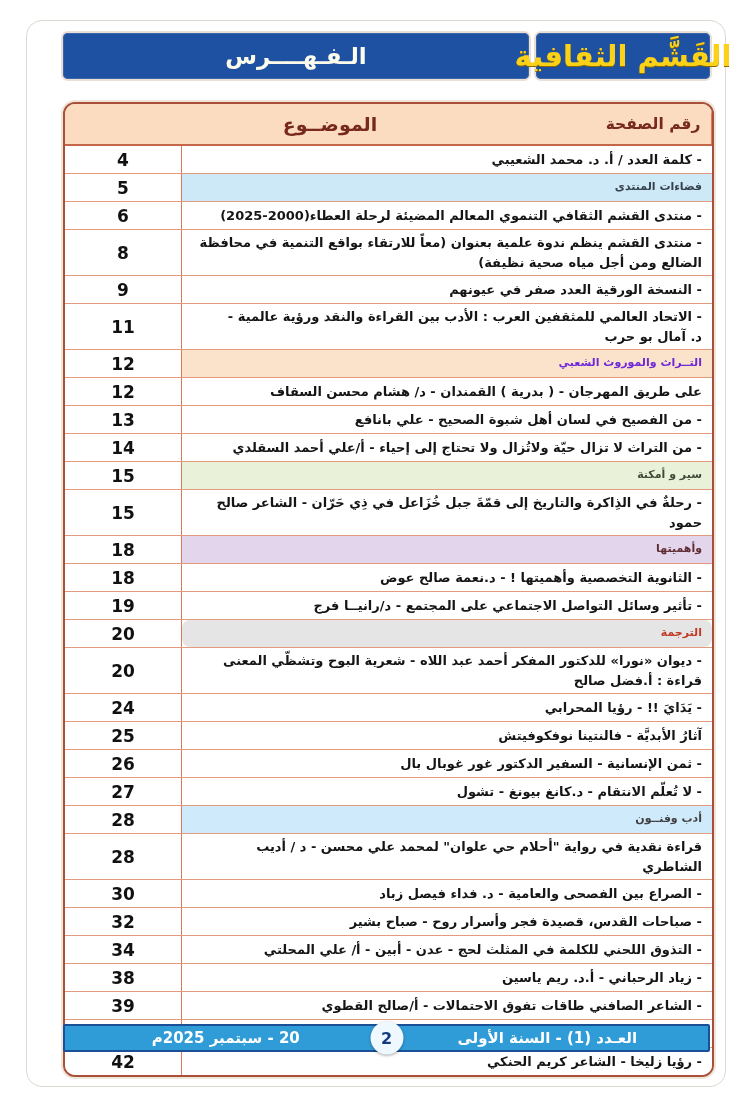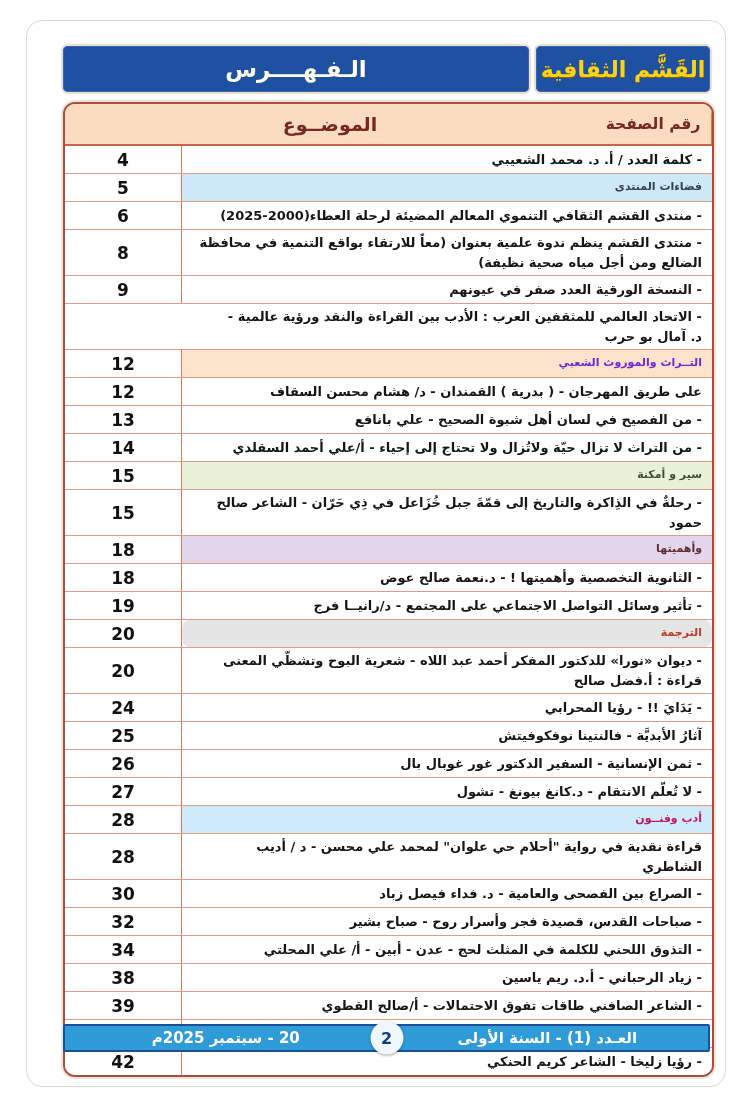--- a/index.html
+++ b/index.html
@@ -6,29 +6,29 @@
   .page{
     position:relative;width:750px;height:1093px;background:#ffffff;overflow:hidden;
     font-family:"DejaVu Sans",sans-serif;direction:rtl;
   }
   .page-frame{
     position:absolute;left:26px;top:20px;right:24px;bottom:6px;
     border:1px solid #dcd9d3;border-radius:16px;pointer-events:none;
   }
   
   .title-bar,.logo-box{
-    position:absolute;top:46px;height:46px;background:#1e51a2;border-radius:5px;
+    position:absolute;top:33px;height:46px;background:#1e51a2;border-radius:5px;
     box-shadow:0 0 0 2px #eadfd2, inset 0 0 0 1px #3a66b0;
     display:flex;align-items:center;justify-content:center;
   }
   .title-bar{left:63px;width:466px;}
   .logo-box{left:536px;width:174px;}
   .title-bar .t{color:#fcfbec;font-size:23px;font-weight:bold;letter-spacing:1px;}
   .logo-box .t{
-    color:#fbd217;font-size:22px;font-weight:bold;white-space:nowrap;
+    color:#fbd217;font-size:29px;font-weight:bold;white-space:nowrap;
     text-shadow:0 1px 0 #8a6a00;
   }
   
   .toc{
     position:absolute;left:63px;top:102px;width:647px;background:#fff;
     border:2px solid #a8503a;border-radius:12px;overflow:hidden;
     box-shadow:0 0 0 2px #f0e5d9;
   }
   .row,.toc-head{display:flex;direction:rtl;}
   .toc-head{
@@ -119,20 +119,21 @@
     <div class="cell subject">
       <span class="t">- النسخة الورقية العدد صفر في عيونهم</span>
     </div>
     <div class="cell pagenum">9</div>
   </div>
         <div class="row item">
     <div class="cell subject">
       <span class="t">- الاتحاد العالمي للمثقفين العرب : الأدب بين القراءة والنقد ورؤية عالمية -
 د. آمال بو حرب</span>
     </div>
+    <div class="cell pagenum">11</div>
   </div>
         <div class="row section">
     <div class="cell subject" style="background: rgb(251, 226, 203);">
       <span class="t" style="color: #6d28d9;">التــراث والموروث الشعبي</span>
     </div>
     <div class="cell pagenum">12</div>
   </div>
         <div class="row item">
     <div class="cell subject">
       <span class="t">على طريق المهرجان - ( بدرية ) القمندان - د/ هشام محسن السقاف</span>
@@ -213,21 +214,21 @@
     <div class="cell pagenum">26</div>
   </div>
         <div class="row item">
     <div class="cell subject">
       <span class="t">- لا تُعلّم الانتقام - د.كانغ بيونغ - تشول</span>
     </div>
     <div class="cell pagenum">27</div>
   </div>
         <div class="row section">
     <div class="cell subject" style="background: rgb(207, 234, 251);">
-      <span class="t" style="color: #be185d;">أدب وفنــون</span>
+      <span class="t" style="color: #404040;">أدب وفنــون</span>
     </div>
     <div class="cell pagenum">28</div>
   </div>
         <div class="row item">
     <div class="cell subject">
       <span class="t">قراءة نقدية في رواية "أحلام حي علوان" لمحمد علي محسن - د / أديب الشاطري</span>
     </div>
     <div class="cell pagenum">28</div>
   </div>
         <div class="row item">

